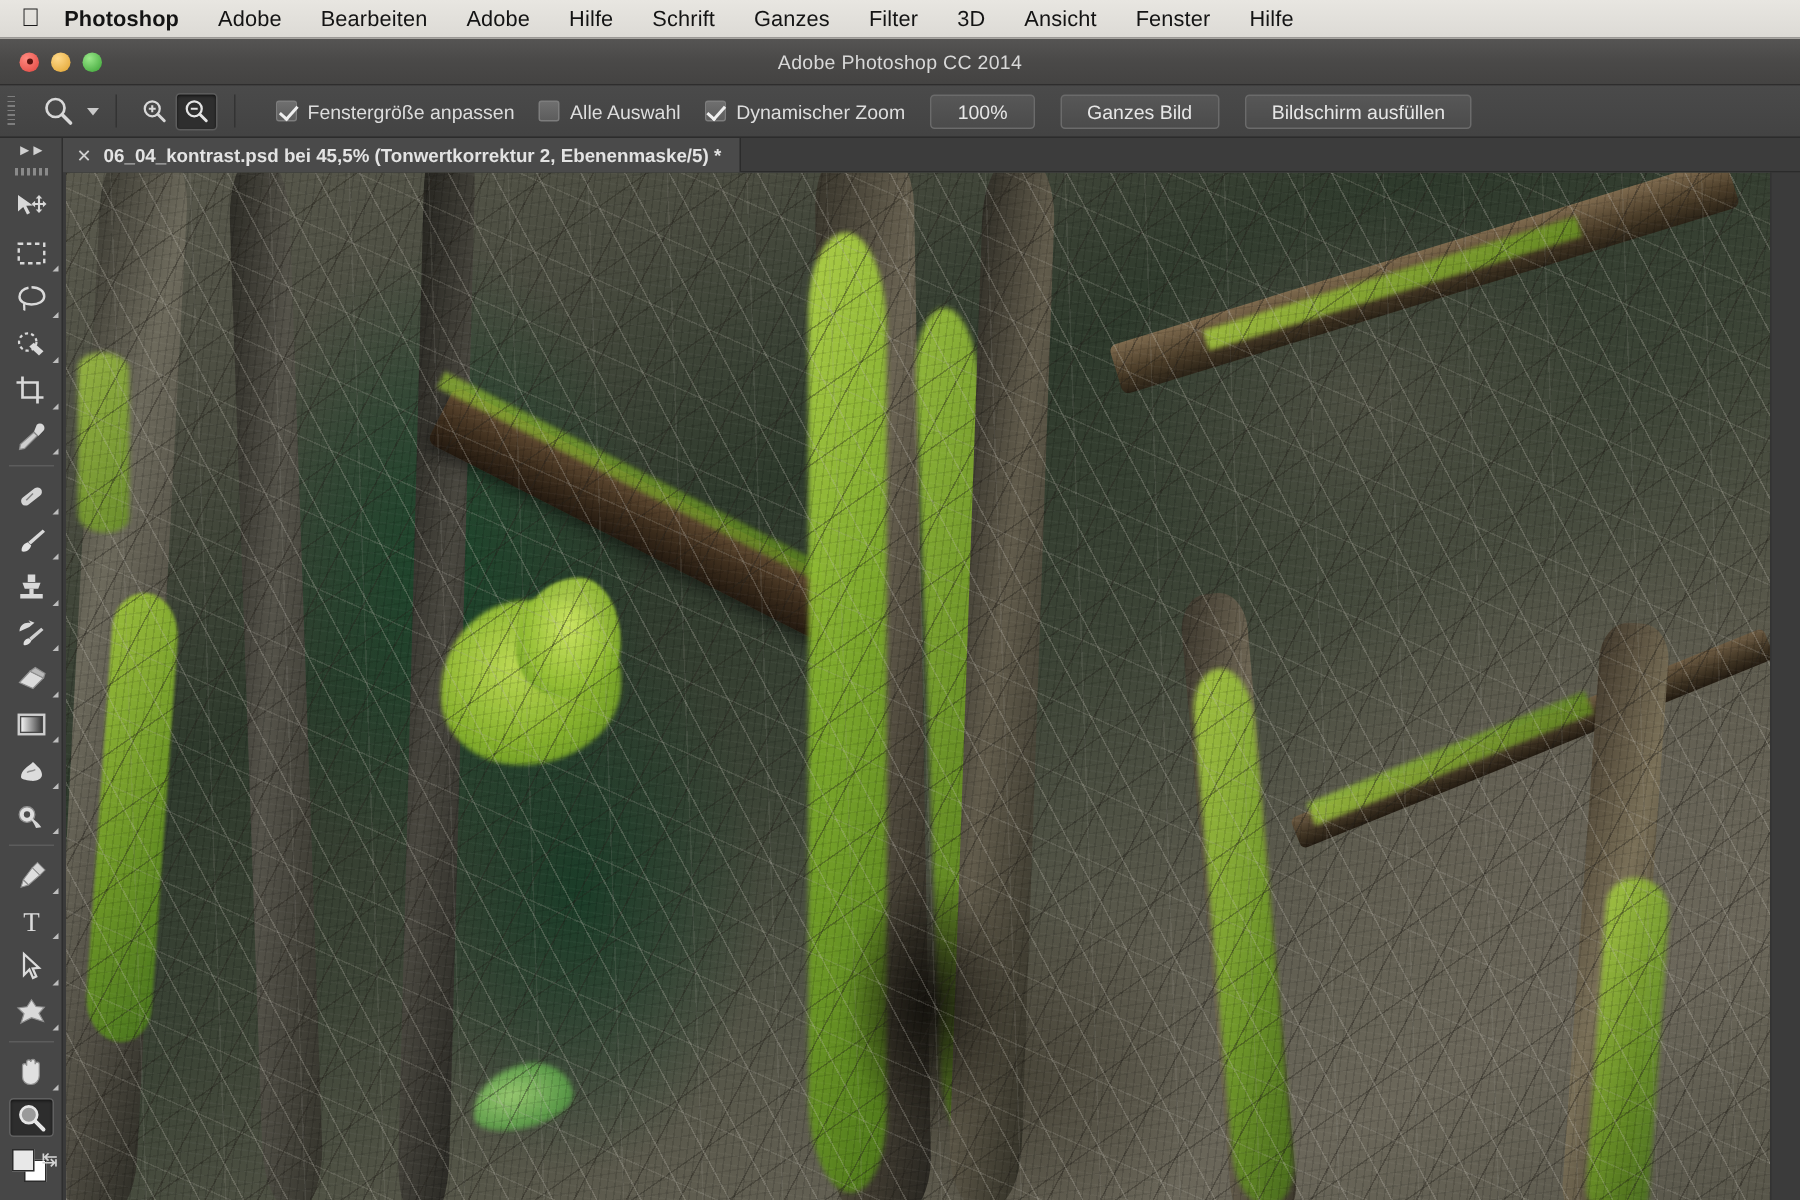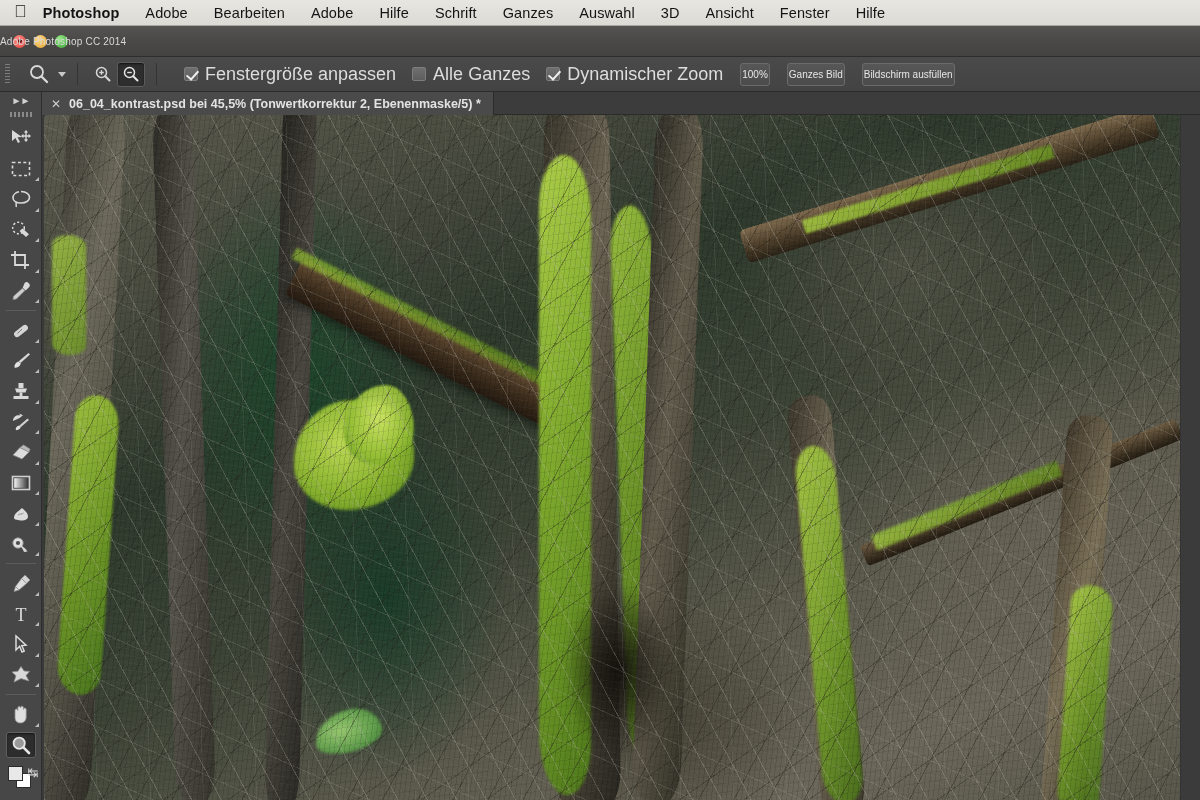--- a/index.html
+++ b/index.html
@@ -31,22 +31,22 @@
   .traffic { display:flex; gap:8px; padding-left:13px; }
   .dot { width:13px; height:13px; border-radius:50%; position:relative; }
   .dot.red    { background:radial-gradient(circle at 35% 30%,#ff8a80,#e0443e); }
   .dot.yellow { background:radial-gradient(circle at 35% 30%,#ffd98a,#e0a22e); }
   .dot.green  { background:radial-gradient(circle at 35% 30%,#9ae88a,#37a032); }
   .dot.red::after {
     content:""; position:absolute; left:4.5px; top:4.5px; width:4px; height:4px;
     border-radius:50%; background:#5c1410;
   }
   #window-title {
-    position:absolute; left:0; right:0; text-align:left;
-    font-size:10px; color:#d8d8d8; font-weight:normal; letter-spacing:.2px;
+    position:absolute; left:0; right:0; text-align:center;
+    font-size:13px; color:#d8d8d8; font-weight:normal; letter-spacing:.2px;
   }
 
   
   #optionsbar {
     position:absolute; top:57px; left:0; width:1200px; height:35px;
     background:linear-gradient(to bottom,#4a4a4a 0%,#434343 100%);
     border-bottom:1px solid #2c2c2c;
     display:flex; align-items:center;
   }
   .opt-grip {
@@ -67,26 +67,26 @@
   .chk {
     width:14px; height:14px; border-radius:2px;
     background:linear-gradient(to bottom,#6f6f6f,#5d5d5d);
     border:1px solid #7d7d7d; position:relative; flex:0 0 auto;
   }
   .chk.checked::after {
     content:""; position:absolute; left:3.5px; top:0px;
     width:5px; height:10px; border:solid #efefef; border-width:0 2px 2px 0;
     transform:rotate(42deg);
   }
-  .chk-label { font-size:18px; color:#ddd; margin-left:7px; white-space:nowrap; }
+  .chk-label { font-size:13px; color:#ddd; margin-left:7px; white-space:nowrap; }
   .opt-btn {
-    height:23px; padding:0 1px; margin-left:17px;
+    height:23px; padding:0 17px; margin-left:17px;
     background:linear-gradient(to bottom,#575757,#4b4b4b);
     border:1px solid #6b6b6b; border-radius:3px;
-    font-size:10px; color:#e6e6e6; display:flex; align-items:center;
+    font-size:13px; color:#e6e6e6; display:flex; align-items:center;
     white-space:nowrap;
   }
 
   
   #toolpanel {
     position:absolute; top:92px; left:0; width:42px; height:708px;
     background:#474747; border-right:1px solid #2e2e2e;
     display:flex; flex-direction:column; align-items:center;
   }
   .tp-header { width:42px; height:17px; display:flex; align-items:center; justify-content:flex-start; padding-left:12px; }
@@ -175,21 +175,21 @@
 
   <div id="menubar">
     <div class="apple-logo"></div>
     <div class="menu-item app-name">Photoshop</div>
     <div class="menu-item">Adobe</div>
     <div class="menu-item">Bearbeiten</div>
     <div class="menu-item">Adobe</div>
     <div class="menu-item">Hilfe</div>
     <div class="menu-item">Schrift</div>
     <div class="menu-item">Ganzes</div>
-    <div class="menu-item">Auswahl</div>
+    <div class="menu-item">Filter</div>
     <div class="menu-item">3D</div>
     <div class="menu-item">Ansicht</div>
     <div class="menu-item">Fenster</div>
     <div class="menu-item">Hilfe</div>
   </div>
 
   <div id="titlebar">
     <div class="traffic">
       <div class="dot red"></div>
       <div class="dot yellow"></div>
@@ -230,21 +230,21 @@
     </div>
 
     <div class="opt-sep"></div>
 
     <div class="chk-wrap">
       <div class="chk checked"></div>
       <div class="chk-label">Fenstergröße anpassen</div>
     </div>
     <div class="chk-wrap">
       <div class="chk"></div>
-      <div class="chk-label">Alle Ganzes</div>
+      <div class="chk-label">Alle Auswahl</div>
     </div>
     <div class="chk-wrap">
       <div class="chk checked"></div>
       <div class="chk-label">Dynamischer Zoom</div>
     </div>
 
     <div class="opt-btn">100%</div>
     <div class="opt-btn">Ganzes Bild</div>
     <div class="opt-btn">Bildschirm ausfüllen</div>
   </div>

